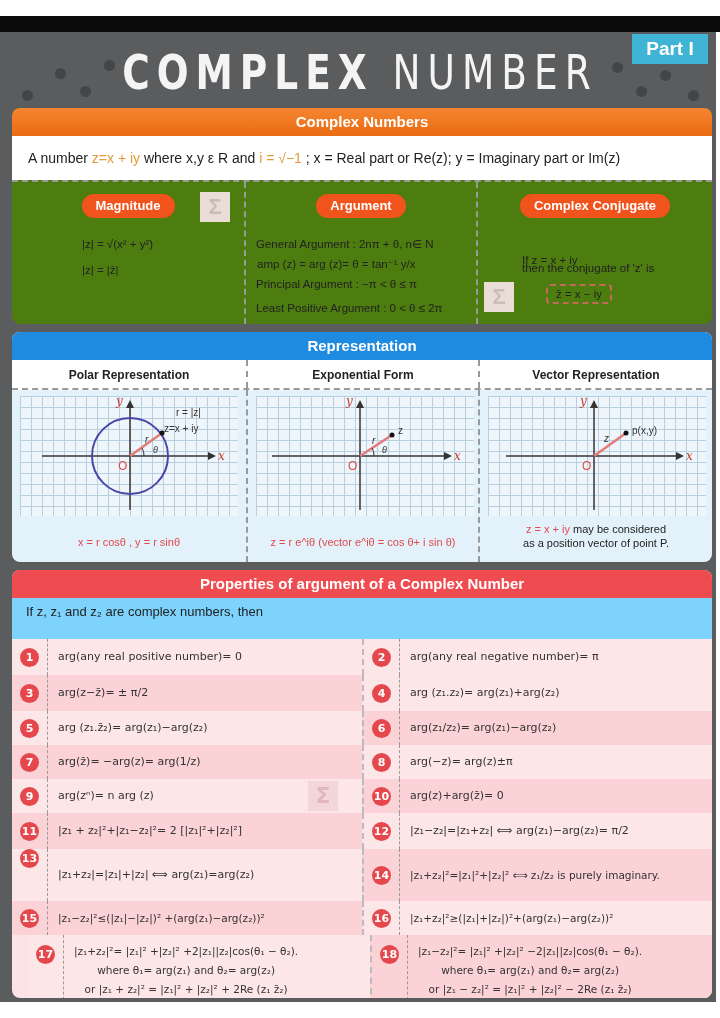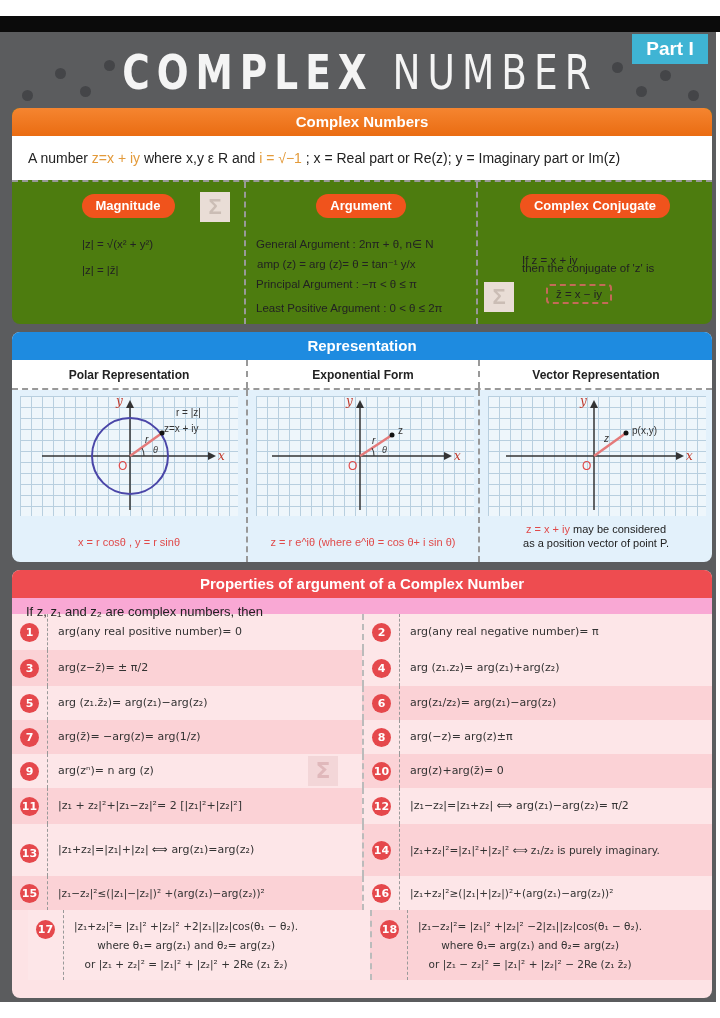--- a/index.html
+++ b/index.html
@@ -51,21 +51,21 @@
     .grid { position: absolute; left: 8px; top: 6px; width: 218px; height: 120px;
             background-color: #eef6fb;
             background-image: linear-gradient(#b8cfdf 1px, transparent 1px), linear-gradient(90deg, #b8cfdf 1px, transparent 1px);
             background-size: 11px 11px; }
     .gcaption { position: absolute; left: 0; width: 100%; text-align: center; font-size: 11px; color: #e04a4a; }
     .gcaption .dark { color: #222; }
 
     
     #card3 { top: 570px; height: 428px; background: #fde3e5; }
     #card3 .card-head { background: #ee4c50; height: 28px; }
-    .intro3 { height: 16px; background: #f9a8d4; font-size: 13px; line-height: 28px; padding-left: 14px; }
+    .intro3 { height: 41px; background: #7dd3fc; font-size: 13px; line-height: 28px; padding-left: 14px; }
     .prow { display: flex; }
     .pcell { width: 350px; position: relative; display: flex; align-items: center; font-family: "DejaVu Sans", sans-serif; font-size: 11px; color: #333; }
     .pcell + .pcell { border-left: 2px dashed #bbb; }
     .num { width: 19px; height: 19px; border-radius: 50%; background: #e5484c; color: #fff; font-weight: bold; font-size: 11px;
            text-align: center; line-height: 19px; margin-left: 8px; margin-right: 8px; flex: none; }
     .vsep { width: 0; border-left: 1px dashed #999; align-self: stretch; margin-right: 10px; }
     .pt { line-height: 16px; text-align: center; }
     .alt { background: #fbd2d6; }
     .lite { background: #fde6e8; }
   </style>
@@ -163,21 +163,21 @@
         <line x1="112" y1="66" x2="144" y2="45" stroke="#e47a7a" stroke-width="2.5"></line>
         <circle cx="144" cy="45" r="2.5" fill="#111"></circle>
         <path d="M126,66 A14,14 0 0 0 124,58" fill="none" stroke="#333" stroke-width="1"></path>
         <text x="98" y="15" font-size="12" fill="#c0392b" font-style="italic" font-family="DejaVu Serif, serif">y</text>
         <text x="206" y="70" font-size="12" fill="#c0392b" font-style="italic" font-family="DejaVu Serif, serif">x</text>
         <text x="100" y="80" font-size="12" fill="#e04a4a">O</text>
         <text x="124" y="54" font-size="10" fill="#333" font-style="italic">r</text>
         <text x="134" y="63" font-size="9" fill="#333" font-style="italic">θ</text>
         <text x="150" y="44" font-size="10" fill="#333">z</text>
       </svg>
-      <div class="gcaption" style="top:146px;">z = r e^iθ (where e^iθ = cos θ+ i sin θ)</div>
+      <div class="gcaption" style="top:146px;">z = r e^iθ (vector e^iθ = cos θ+ i sin θ)</div>
     </div>
 
     <div class="gcol" style="width:234px;">
       <div class="grid"></div>
       <svg width="234" height="140" style="position:absolute;left:0;top:0;">
         <line x1="26" y1="66" x2="200" y2="66" stroke="#333" stroke-width="1.5"></line>
         <polygon points="204,66 196,62 196,70" fill="#333"></polygon>
         <line x1="114" y1="14" x2="114" y2="120" stroke="#333" stroke-width="1.5"></line>
         <polygon points="114,10 110,18 118,18" fill="#333"></polygon>
         <line x1="114" y1="66" x2="146" y2="43" stroke="#e47a7a" stroke-width="2.5"></line>
@@ -268,21 +268,21 @@
         <span class="pt">|z₁ + z₂|²+|z₁−z₂|²= 2 [|z₁|²+|z₂|²]</span>
       </div>
     <div class="pcell lite">
         <span class="num">12</span>
         <span class="vsep"></span>
         <span class="pt">|z₁−z₂|=|z₁+z₂| ⟺ arg(z₁)−arg(z₂)= π/2</span>
       </div>
   </div>
   <div class="prow lite" style="height:52px;">
     <div class="pcell">
-        <span class="num" style="align-self:flex-start;margin-top:20px;">13</span>
+        <span class="num" style="align-self:flex-start;margin-top:0;">13</span>
         <span class="vsep"></span>
         <span class="pt">|z₁+z₂|=|z₁|+|z₂| ⟺ arg(z₁)=arg(z₂)</span>
       </div>
     <div class="pcell alt">
         <span class="num">14</span>
         <span class="vsep"></span>
         <span class="pt" style="font-size:10.5px;">|z₁+z₂|²=|z₁|²+|z₂|² ⟺ z₁/z₂ is purely imaginary.</span>
       </div>
   </div>
   <div class="prow alt" style="height:34px;">

